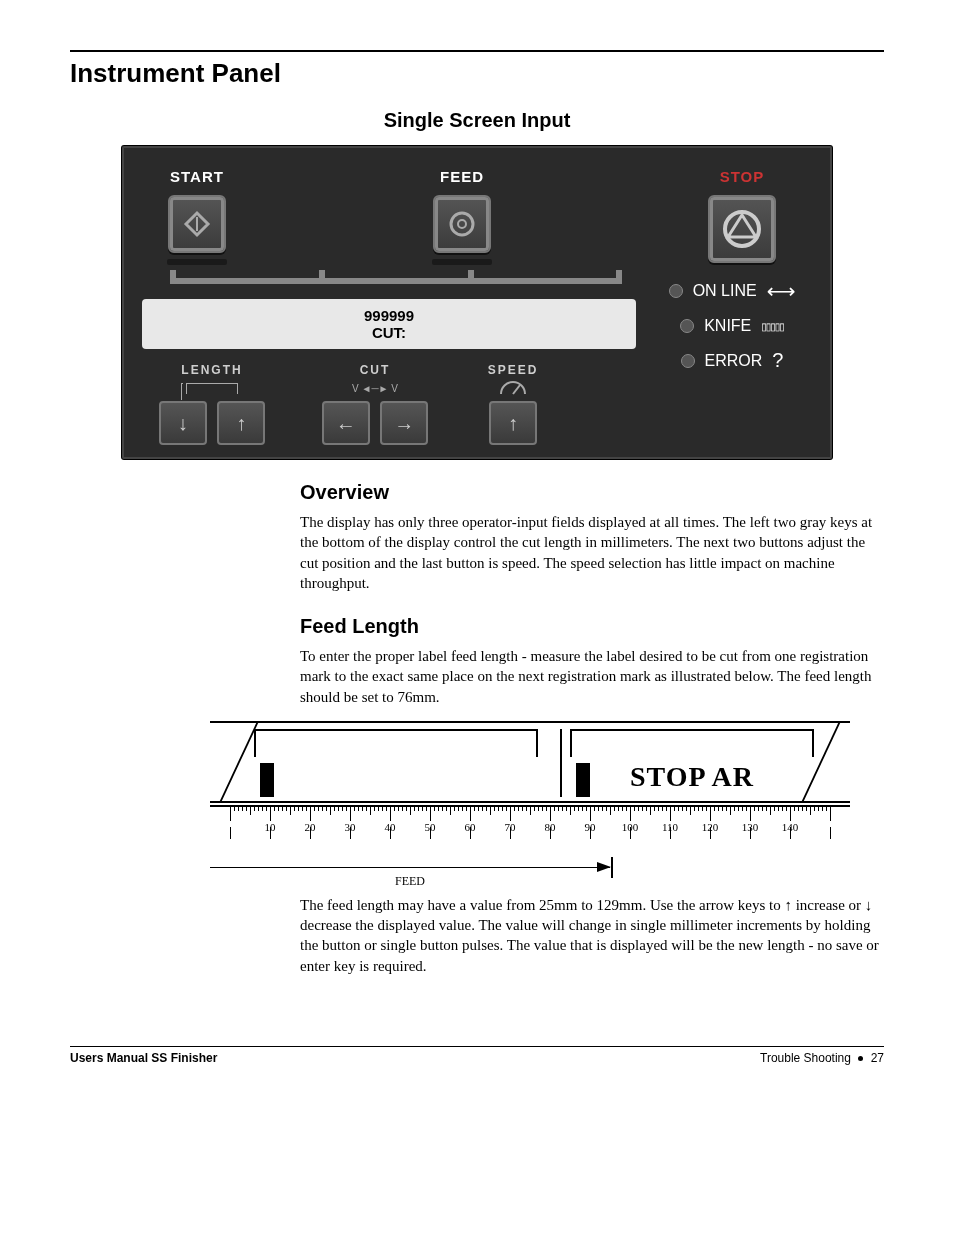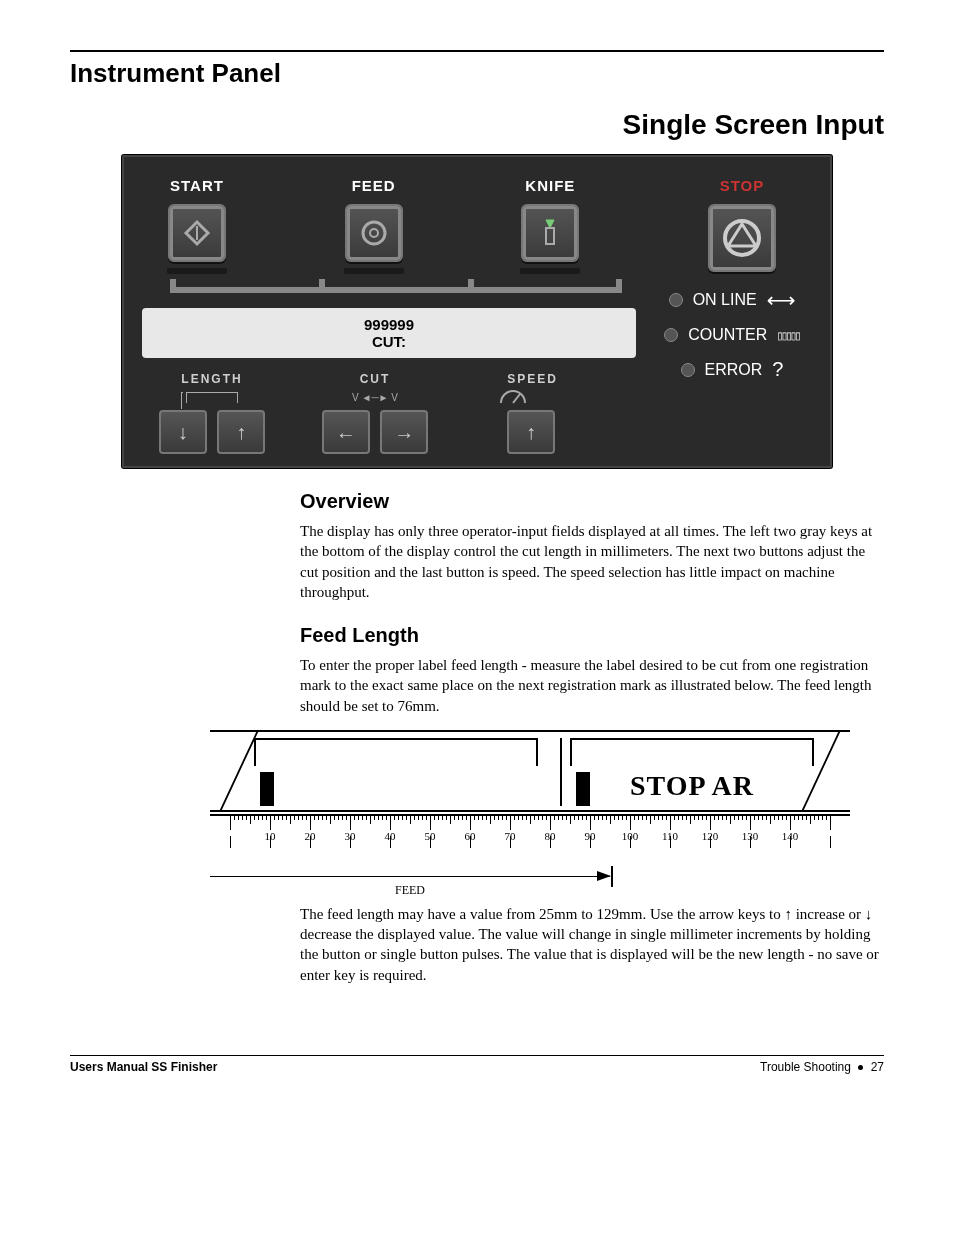--- a/index.html
+++ b/index.html
@@ -13,23 +13,23 @@
   }
   .page-rule { border-top: 2px solid #000; margin-bottom: 6px; }
   h1.page-title {
     font-family: Arial, sans-serif;
     font-size: 26px;
     font-weight: bold;
     margin: 0 0 20px 0;
   }
   h2.subheading {
     font-family: Arial, sans-serif;
-    font-size: 28px;
+    font-size: 20px;
     font-weight: bold;
-    text-align: right;
+    text-align: center;
     margin: 2px 0 14px 0;
   }
   h3.section {
     font-family: Arial, sans-serif;
     font-size: 20px;
     font-weight: bold;
     margin: 22px 0 8px 0;
   }
   .body-text {
     font-family: "Times New Roman", serif;
@@ -193,30 +193,20 @@
         </svg>
       </div>
       <div class="shadow-bar"></div>
     </div>
     <div class="btn-col">
       <div class="btn-label">FEED</div>
       <div class="big-btn raised">
         <svg width="34" height="34" viewBox="0 0 34 34">
           <circle cx="17" cy="17" r="11" fill="none" stroke="#aaa" stroke-width="3"></circle>
           <circle cx="17" cy="17" r="4" fill="none" stroke="#aaa" stroke-width="2"></circle>
-        </svg>
-      </div>
-      <div class="shadow-bar"></div>
-    </div>
-    <div class="btn-col">
-      <div class="btn-label">KNIFE</div>
-      <div class="big-btn raised">
-        <svg width="34" height="34" viewBox="0 0 34 34">
-          <path d="M13 4 L21 4 L17 12 Z" fill="#7c7" stroke="#7c7"></path>
-          <rect x="13" y="12" width="8" height="16" fill="none" stroke="#aaa" stroke-width="2"></rect>
         </svg>
       </div>
       <div class="shadow-bar"></div>
     </div>
     <div class="btn-col" style="width:140px;">
       <div class="btn-label stop">STOP</div>
       <div class="big-btn raised" style="width:64px;height:64px;">
         <svg width="44" height="44" viewBox="0 0 44 44">
           <circle cx="22" cy="22" r="17" fill="none" stroke="#ccc" stroke-width="4"></circle>
           <polygon points="22,8 36,30 8,30" fill="none" stroke="#ccc" stroke-width="3"></polygon>
@@ -261,21 +251,21 @@
           <div class="small-diagram">V ◄─► V</div>
           <div>
             <div class="small-btn">
                 <span>←</span>
               </div>
             <div class="small-btn">
                 <span>→</span>
               </div>
           </div>
         </div>
-        <div class="small-area" style="width:90px;text-align:right;">
+        <div class="small-area" style="width:90px;">
           <div class="small-label">SPEED</div>
           <div class="small-diagram">
             <svg width="30" height="18">
                 <path d="M3 15 A12 12 0 0 1 27 15" fill="none" stroke="#aaa" stroke-width="2"></path>
                 <line x1="15" y1="15" x2="22" y2="6" stroke="#aaa" stroke-width="2"></line>
               </svg>
           </div>
           <div>
             <div class="small-btn">
                 <span>↑</span>
@@ -286,21 +276,21 @@
     </div>
 
     <div style="width:160px;">
       <div class="status-row">
         <span class="dot"></span>
         <span class="status-txt">ON LINE</span>
         <span class="sicon">⟷</span>
       </div>
       <div class="status-row">
         <span class="dot"></span>
-        <span class="status-txt">COUNTER</span>
+        <span class="status-txt">KNIFE</span>
         <span class="sicon" style="font-size:10px;letter-spacing:-1px;">▯▯▯▯▯</span>
       </div>
       <div class="status-row">
         <span class="dot"></span>
         <span class="status-txt">ERROR</span>
         <span class="sicon">?</span>
       </div>
     </div>
   </div>
 </div>

